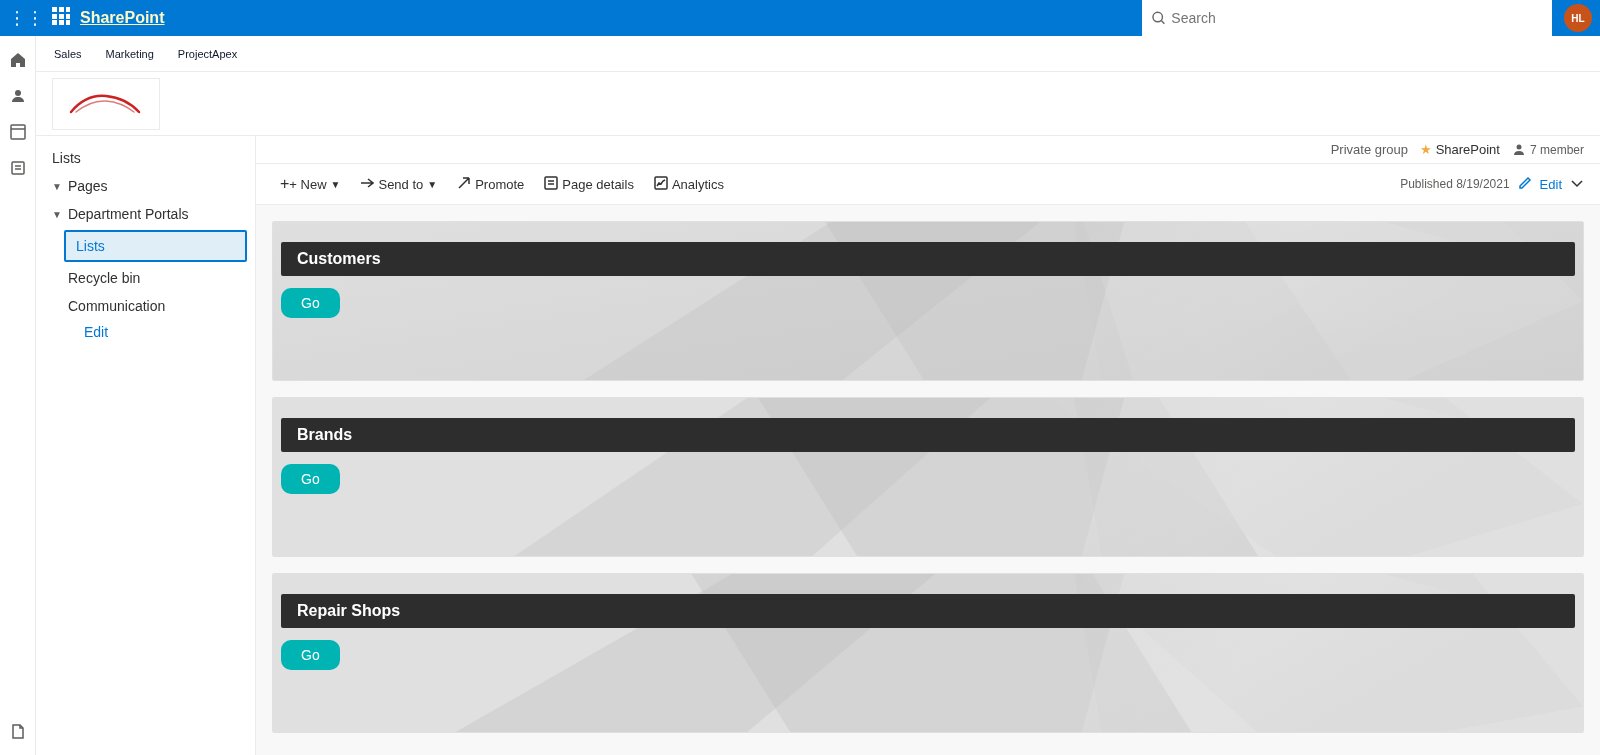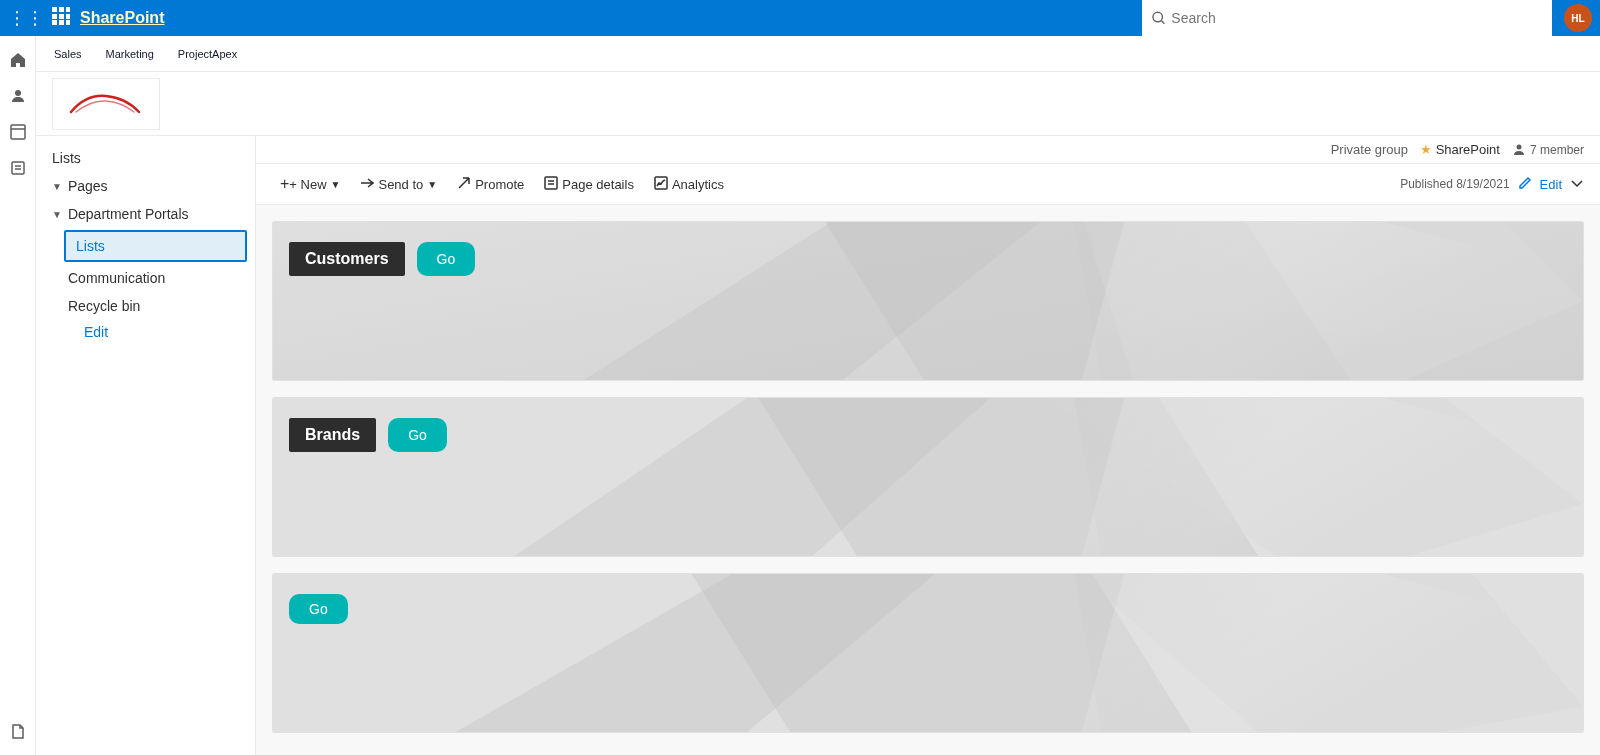--- a/index.html
+++ b/index.html
@@ -282,23 +282,23 @@
       bottom: -30px;
       right: 200px;
       width: 300px;
       height: 300px;
       background: linear-gradient(135deg, rgba(200,200,200,0.4) 0%, transparent 60%);
       transform: rotate(-10deg);
     }
     .card-content {
       position: relative;
       z-index: 2;
-      padding: 20px 16px;
-      display: flex;
-      flex-direction: row;
+      padding: 20px 8px;
+      display: flex;
+      flex-direction: column;
       gap: 12px;
     }
     .card-title {
       display: inline-block;
       background: #2d2d2d;
       color: #fff;
       padding: 8px 16px;
       font-size: 16px;
       font-weight: 600;
       border-radius: 2px;
@@ -425,24 +425,24 @@
       <span class="nav-chevron">▼</span>
       <span>Department Portals</span>
     </div>
 
     <div style="padding: 2px 8px 2px 28px;">
       <div class="nav-item nav-selected-box" style="padding: 6px 10px; background:#e0eef8; border:2px solid #0078d4;">
         <span style="color:#0078d4;font-weight:500;">Lists</span>
       </div>
     </div>
     <div class="nav-item nav-indent">
+      <span>Recycle bin</span>
+    </div>
+    <div class="nav-item nav-indent">
       <span>Communication</span>
-    </div>
-    <div class="nav-item nav-indent">
-      <span>Recycle bin</span>
     </div>
     <div class="nav-edit nav-indent">
       <span>Edit</span>
     </div>
   </div>
 
   <div class="content-area">
 
     <div class="page-info-bar">
       <span style="font-size:13px;color:#605e5c;">Private group</span>
@@ -564,20 +564,21 @@
           <div class="card-bg-inner">
             <svg width="100%" height="100%" viewBox="0 0 980 160" preserveAspectRatio="xMidYMid slice">
               <rect width="980" height="160" fill="#e0e0e0"></rect>
               <polygon points="300,0 600,0 700,160 400,160" fill="rgba(200,200,200,0.5)"></polygon>
               <polygon points="580,0 880,0 980,120 760,160" fill="rgba(215,215,215,0.4)"></polygon>
               <polygon points="100,160 380,0 520,0 330,160" fill="rgba(185,185,185,0.3)"></polygon>
             </svg>
           </div>
         </div>
         <div class="card-content">
+          <span class="card-title">Repair Shops</span>
           <button class="card-go-btn">Go</button>
         </div>
       </div>
 
       <div style="height:8px;"></div>
 
     </div>
   </div>
 </div>
 

